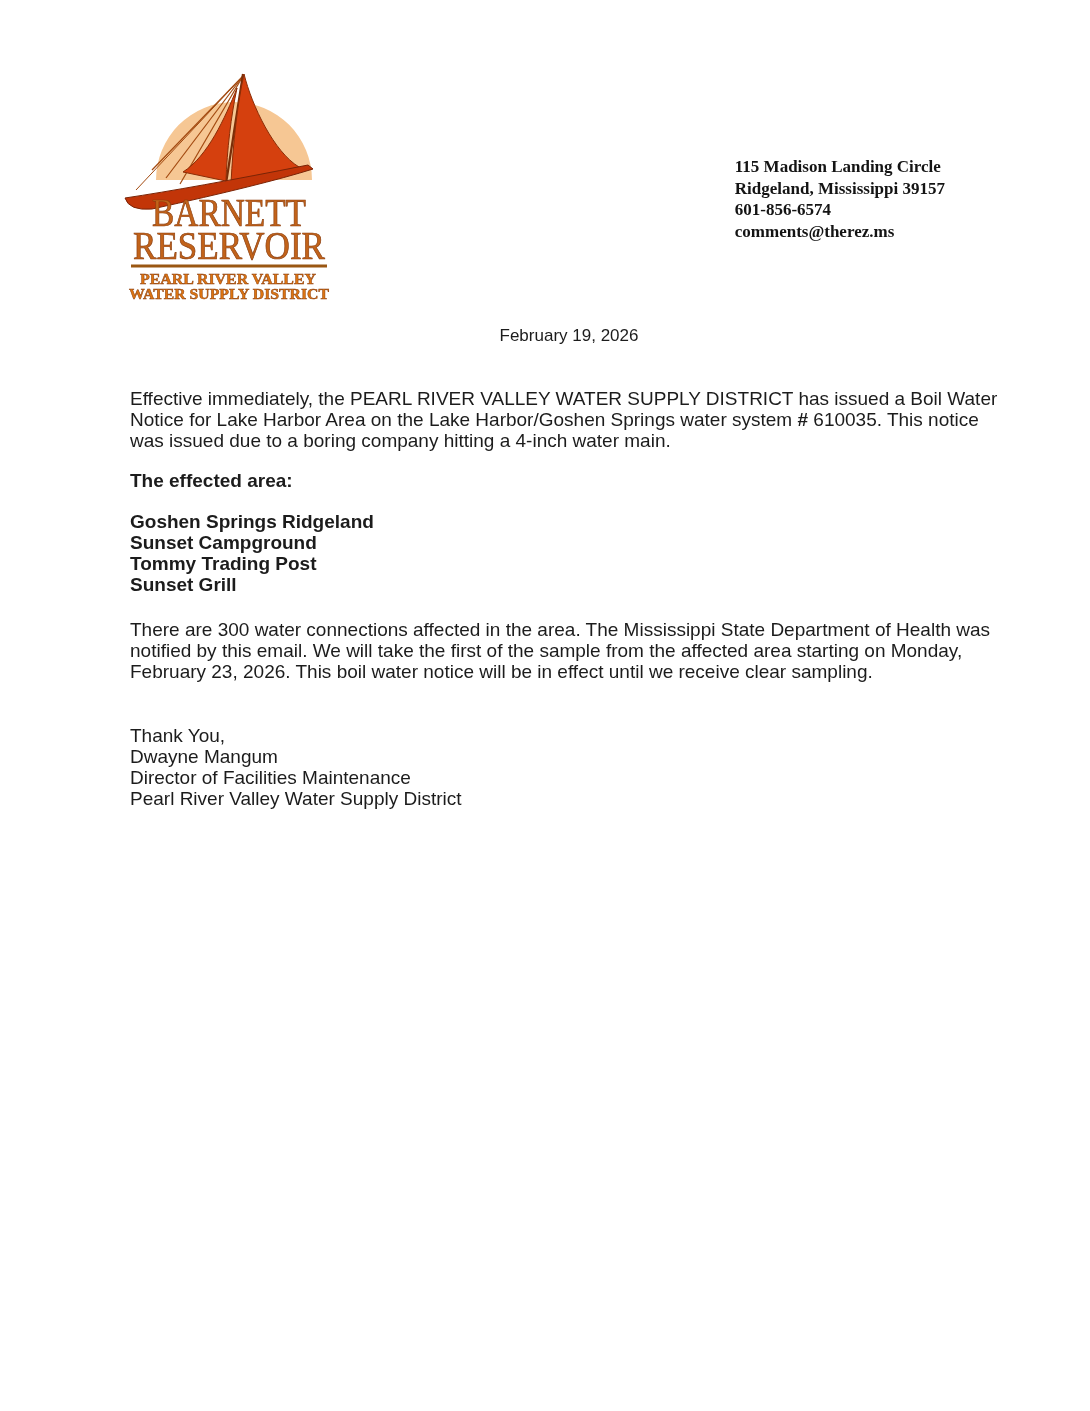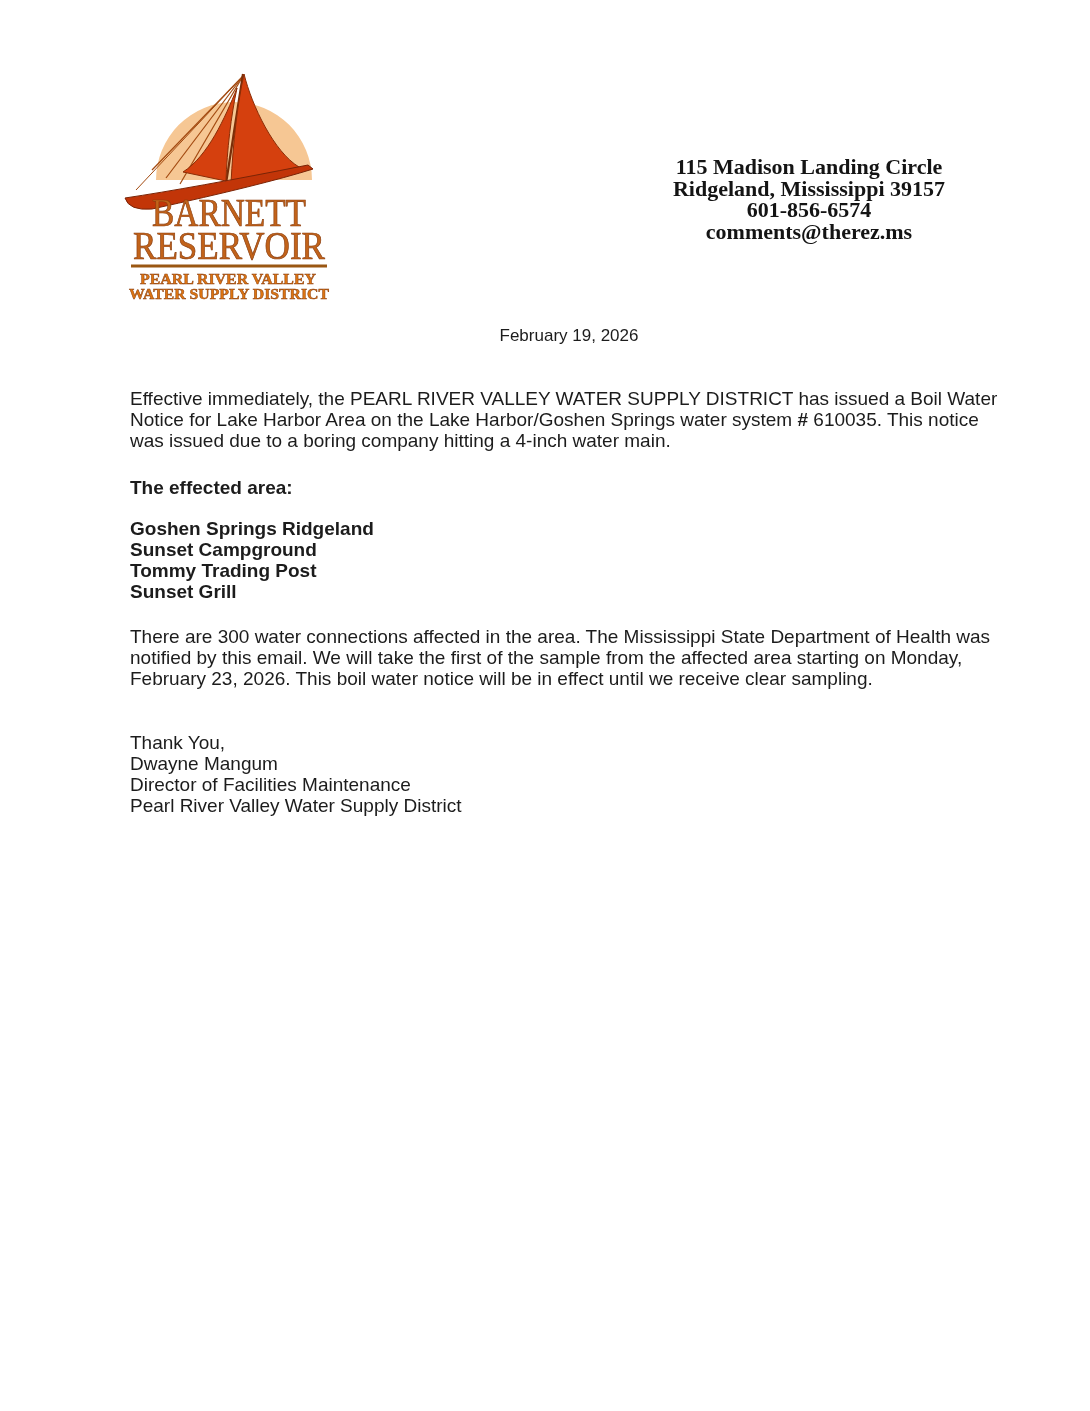--- a/index.html
+++ b/index.html
@@ -17,24 +17,24 @@
     position: absolute;
     left: 122px;
     top: 68px;
     width: 212px;
     height: 236px;
   }
   .contact {
     position: absolute;
     top: 156px;
     right: 145px;
-    text-align: center;
+    text-align: left;
     font-family: "Liberation Serif", serif;
     font-weight: 700;
-    font-size: 22px;
+    font-size: 17px;
     line-height: 21.5px;
     color: #141414;
     margin-left: 36px;
   }
   .date-line {
     position: absolute;
     top: 326px;
     left: 0;
     width: 100%;
     text-align: center;
@@ -45,21 +45,21 @@
   .letter-body {
     position: absolute;
     left: 130px;
     top: 388px;
     width: 824px;
     font-size: 19px;
     line-height: 21px;
   }
   .line { white-space: pre; }
   .hash { font-weight: 700; }
-  .area-heading { margin-top: 26px; font-weight: 700; }
+  .area-heading { margin-top: 19px; font-weight: 700; }
   .area-list { margin-top: 20px; font-weight: 700; }
   .p2 { margin-top: 24px; }
   .sig { margin-top: 43px; }
   .logo-title {
     font-family: "Liberation Serif", serif;
   }
 </style>
 </head>
 <body>
 

